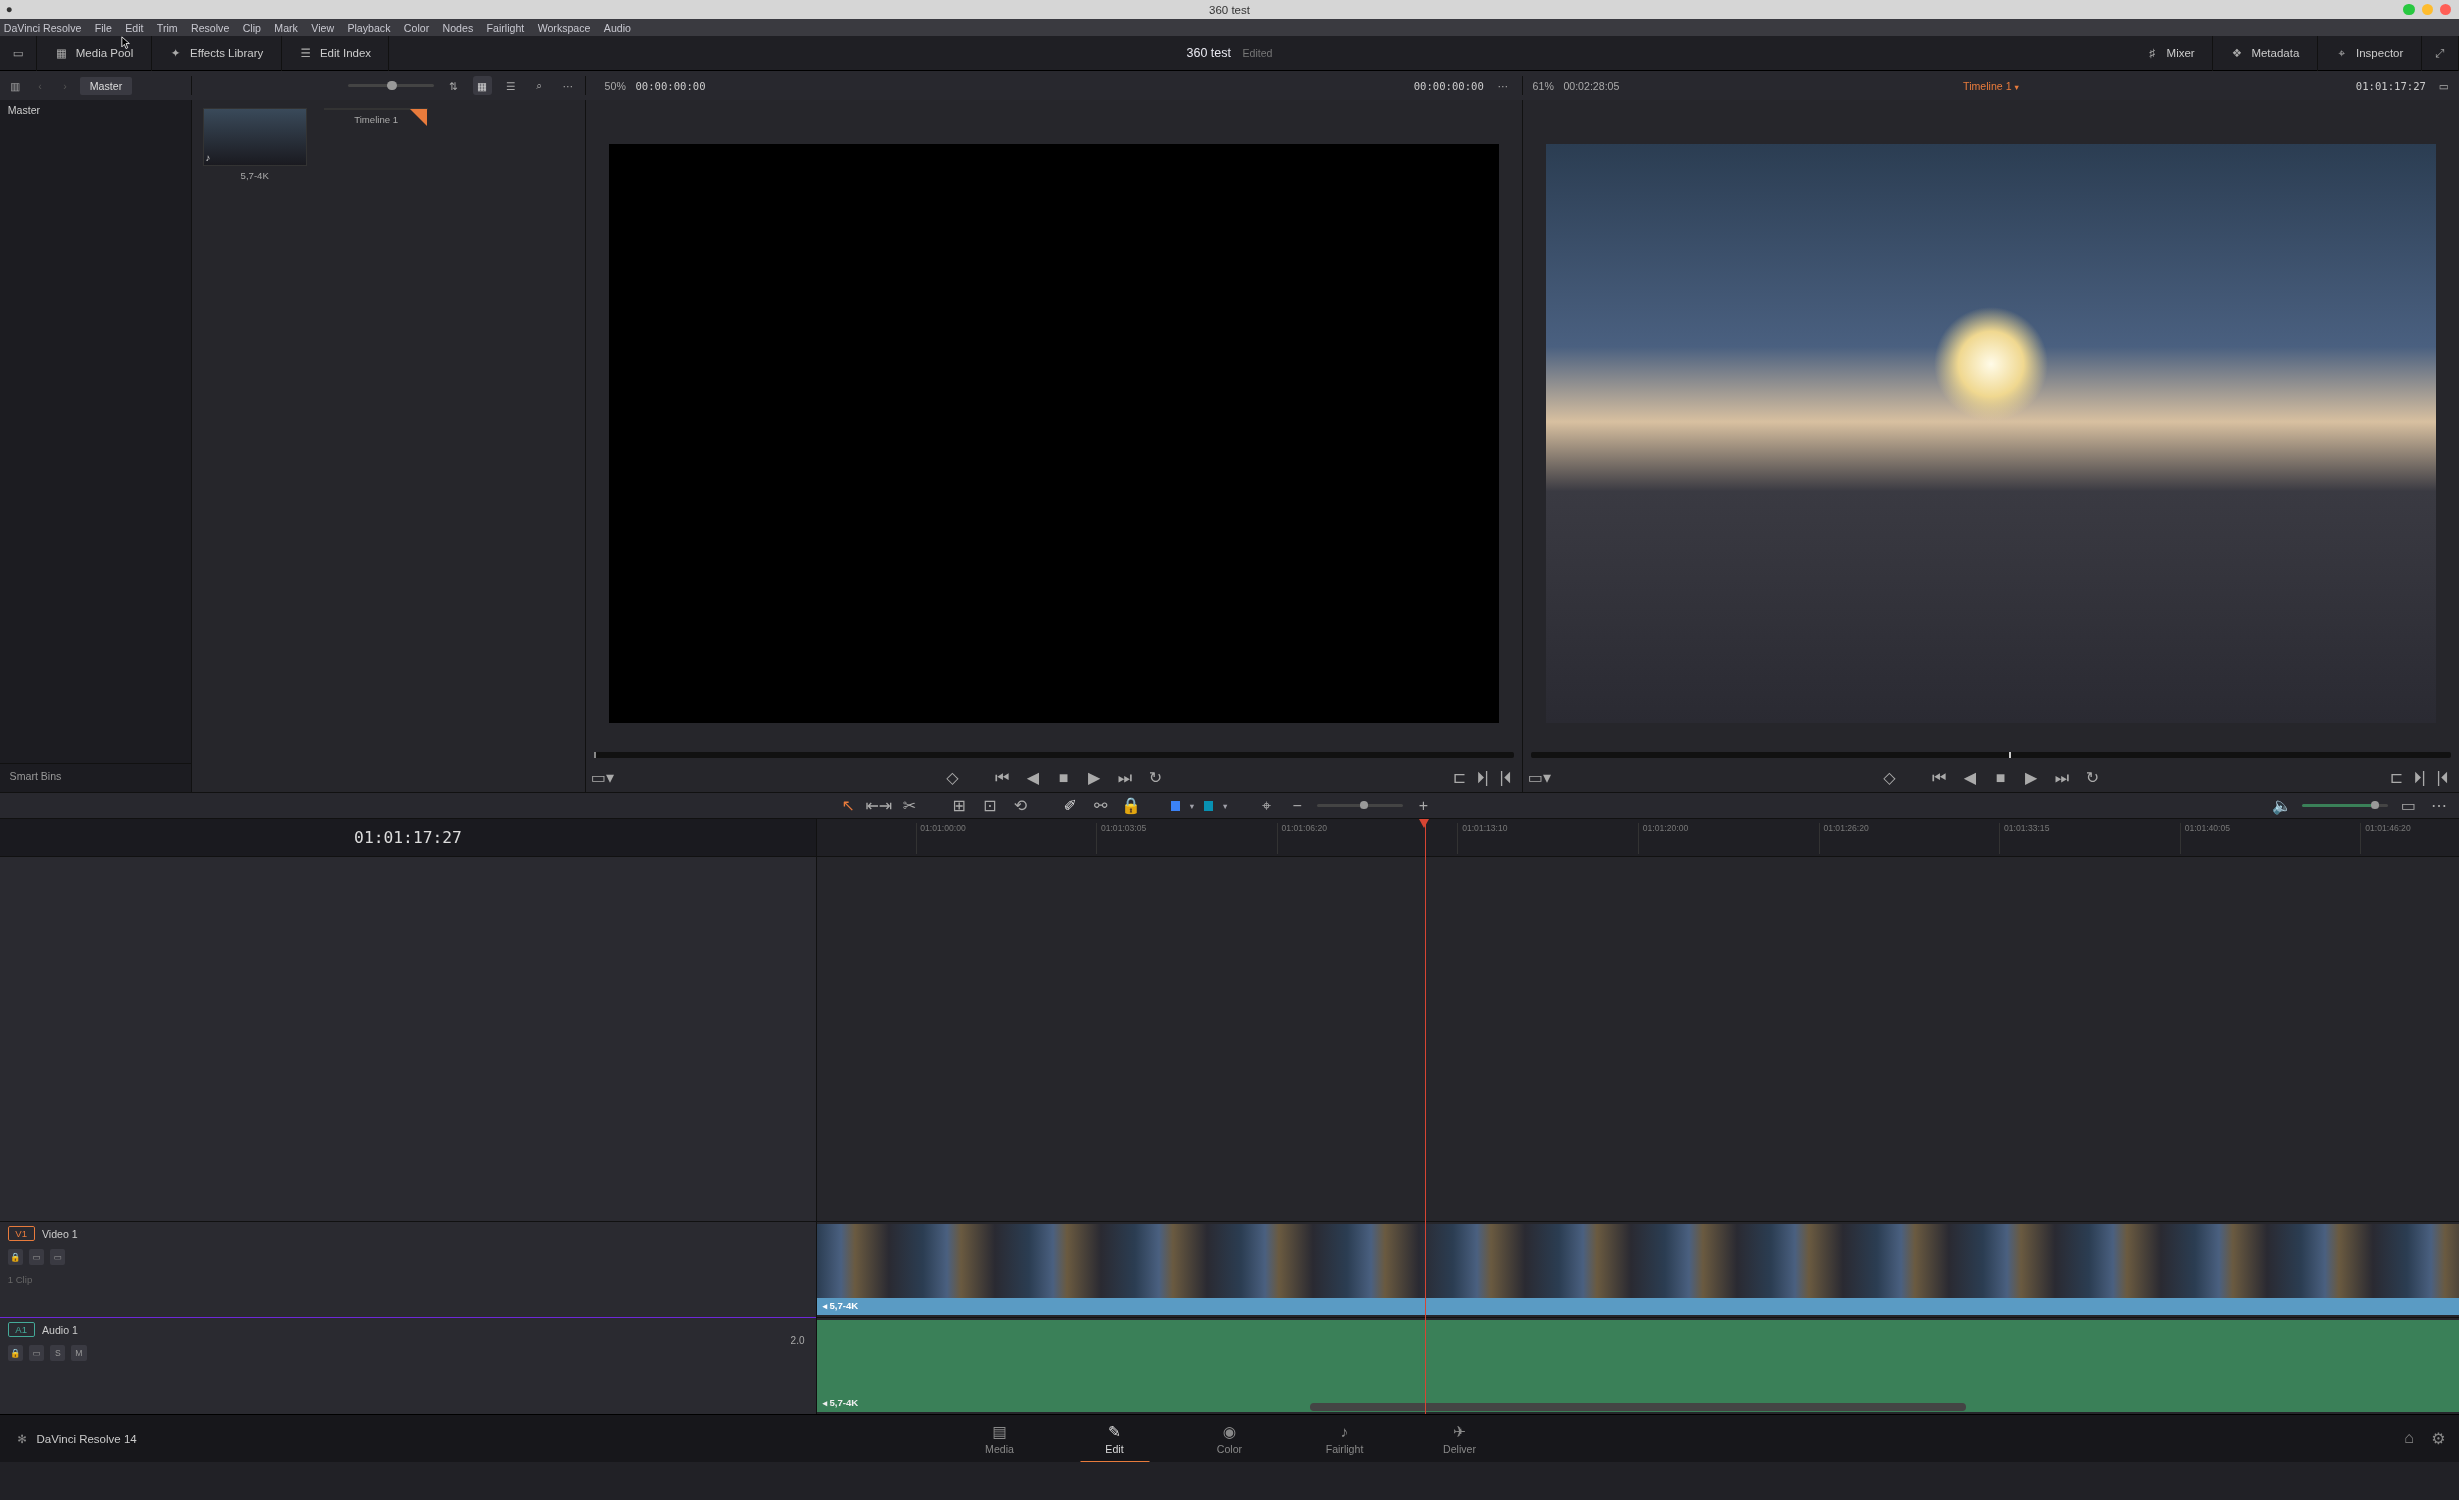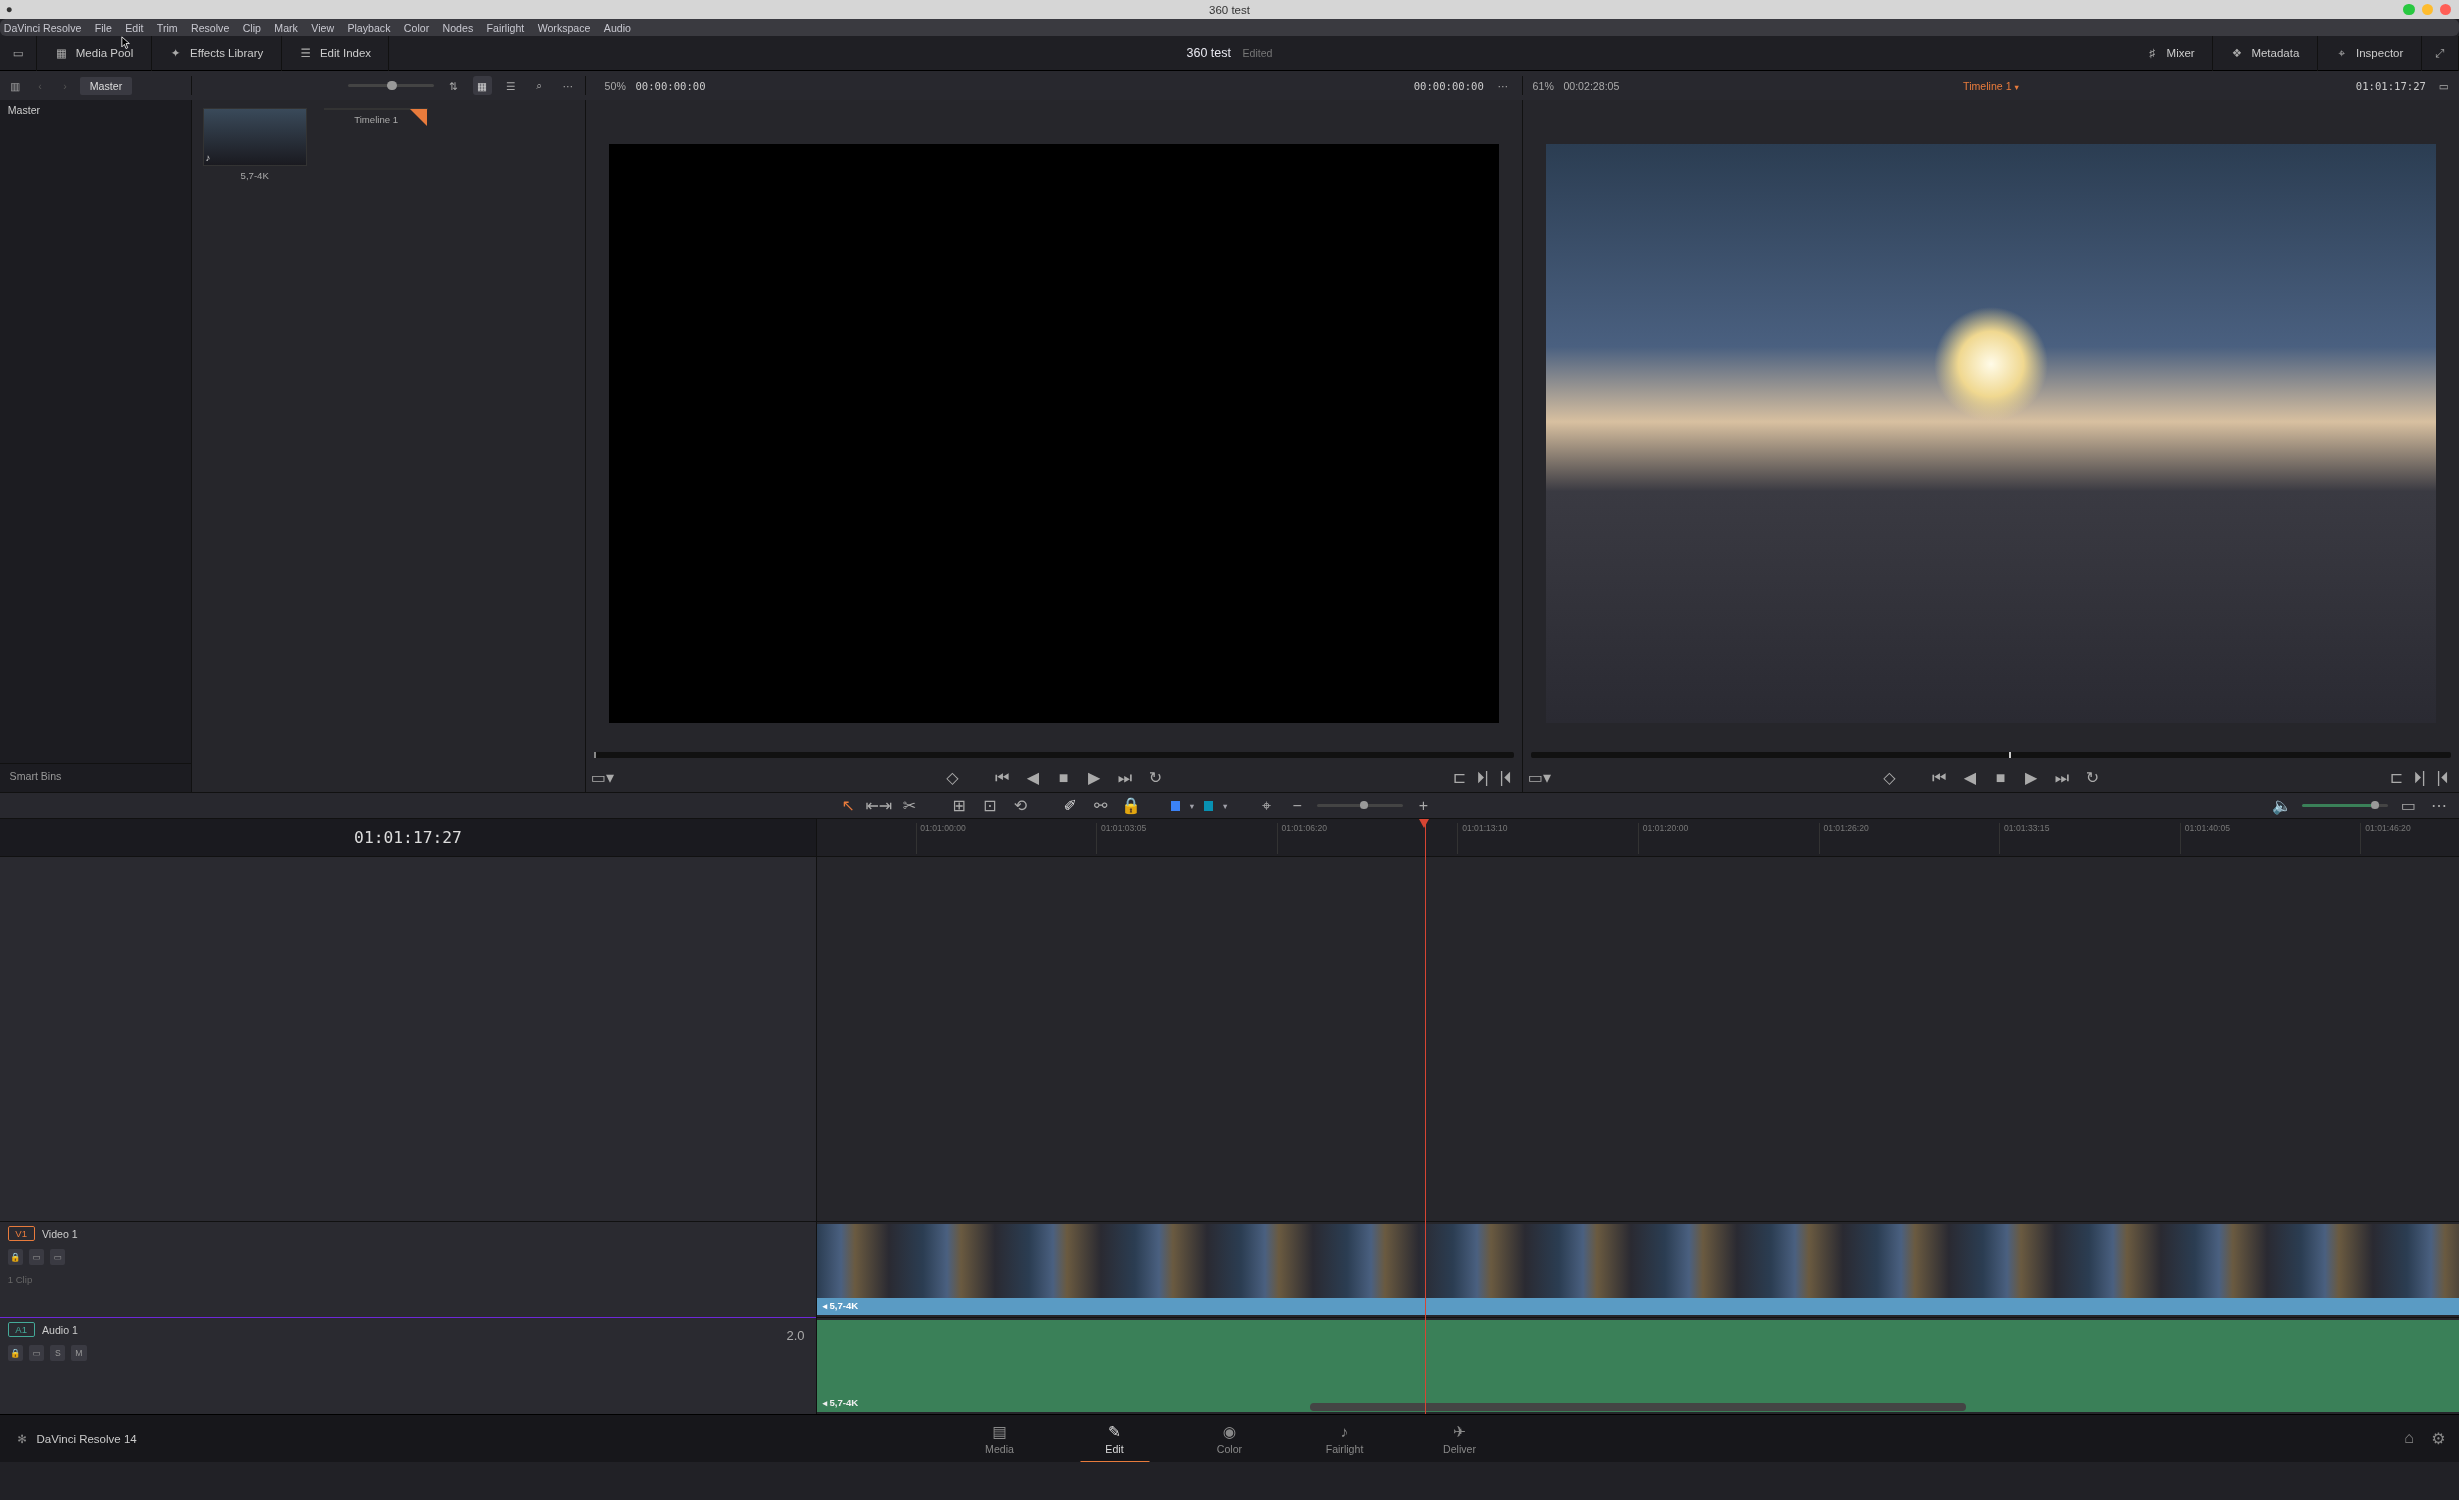--- a/index.html
+++ b/index.html
@@ -7,21 +7,21 @@
 
 
 .titlebar { height: 19px; background: #d6d6d6; position: relative; display: flex; align-items: center; }
 .titlebar .apple { position:absolute; left:5.8px; top:2.9px; font-size:11.5px; color:#333; }
 .titlebar .title { position:absolute; left:50%; transform:translateX(-50%); font-size:11.5px; color:#333; }
 .traffic { position:absolute; right:7.7px; top:3.8px; display:flex; gap:6.7px; }
 .tl { width:11.5px; height:11.5px; border-radius:50%; }
 .tl.r{background:#ff5f57;} .tl.y{background:#febc2e;} .tl.g{background:#28c840;}
 
 
-.menubar { height: 17.3px; background: #3a3a40; display:flex; align-items:center; padding-left:3.8px; gap:13.4px; font-size:10.6px; color:#c8c8d0;border-radius:6px; }
+.menubar { height: 17.3px; background: #3a3a40; display:flex; align-items:center; padding-left:3.8px; gap:13.4px; font-size:10.6px; color:#c8c8d0; }
 .menubar span { cursor:default; }
 
 
 .maintool { height:35px; background:#1f1f24; border-bottom:1px solid #000; display:flex; align-items:center; position:relative; }
 .maintool .left-group, .maintool .right-group { display:flex; align-items:center; }
 .maintool .left-group { gap:0; }
 .tbtn { display:flex; align-items:center; gap:7.7px; height:35px; padding:0 17.3px; border-right:1px solid #111; font-size:11.5px; color:#ccc; cursor:pointer; }
 .tbtn .ico { width:13.4px; height:13.4px; display:flex; align-items:center; justify-content:center; color:#aaa; }
 .maintool .center { position:absolute; left:50%; transform:translateX(-50%); display:flex; align-items:center; gap:11.5px; font-size:12.5px; }
 .maintool .center .proj { color:#e8e8f0; }
@@ -88,21 +88,21 @@
 .tl-left .tcbox { height:38px; background:#1a1a1f; display:flex; align-items:center; justify-content:center; font-family:monospace; font-size:16.3px; color:#ddd; border-bottom:1px solid #111;}
 .tl-left .vspace { height:365px; border-bottom:1px solid #111;}
 .tl-left .vhead { height:96px; background:#2a2a30; border-bottom:1px solid #6d28d9; padding:5.8px; position:relative;}
 .tl-left .ahead { height:96px; background:#2a2a30; padding:5.8px; position:relative;}
 .trklabel{ position:absolute; left:42px; top:5.8px; font-size:10.6px; color:#ccc;}
 .trknum { position:absolute; left:7.7px; top:3.8px; width:27px; height:15.4px; background:#444; color:#bbb; font-size:9.6px; display:flex;align-items:center;justify-content:center; border-radius:1.9px;}
 .trknum.v{border:1px solid #e87b3c; color:#e87b3c; background:transparent;}
 .trknum.a{border:1px solid #4a9; color:#4a9; background:transparent;}
 .trkicons{ position:absolute; left:7.7px; top:27px; display:flex; gap:5.8px;}
 .trkicons .sq{ width:15.4px;height:15.4px; background:#3a3a42; border-radius:1.9px; display:flex;align-items:center;justify-content:center; font-size:8.6px; color:#999;}
-.ahead .lvl{ position:absolute; right:11.5px; top:10px; font-size:13px; color:#aaa;}
+.ahead .lvl{ position:absolute; right:11.5px; top:17px; font-size:10px; color:#aaa;}
 
 .tl-right { flex:1; position:relative; overflow:hidden;}
 .ruler{ height:38px; background:#1f1f24; border-bottom:1px solid #111; position:relative; font-family:monospace; font-size:8.6px; color:#777;}
 .ruler .tick{ position:absolute; top:3.8px; height:31px; border-left:1px solid #333; padding-left:3.8px;}
 .playhead{ position:absolute; top:0; bottom:0; width:1px; background:#d64533; z-index:10;}
 .playhead::before{ content:""; position:absolute; top:0; left:-5.8px; border-top:9.6px solid #d64533; border-left:5.8px solid transparent; border-right:5.8px solid transparent;}
 .tracks{ position:absolute; top:38px; left:0; right:0; bottom:0;font-weight:bold;}
 .vspace2{height:365px; background:#26262b; border-bottom:1px solid #111;}
 .vtrack{ height:96px; background:#26262b; border-bottom:1px solid #111; position:relative;}
 .vclip{ position:absolute; top:1.9px; bottom:1.9px; left:0; right:0; background:#3a4a5a; }

